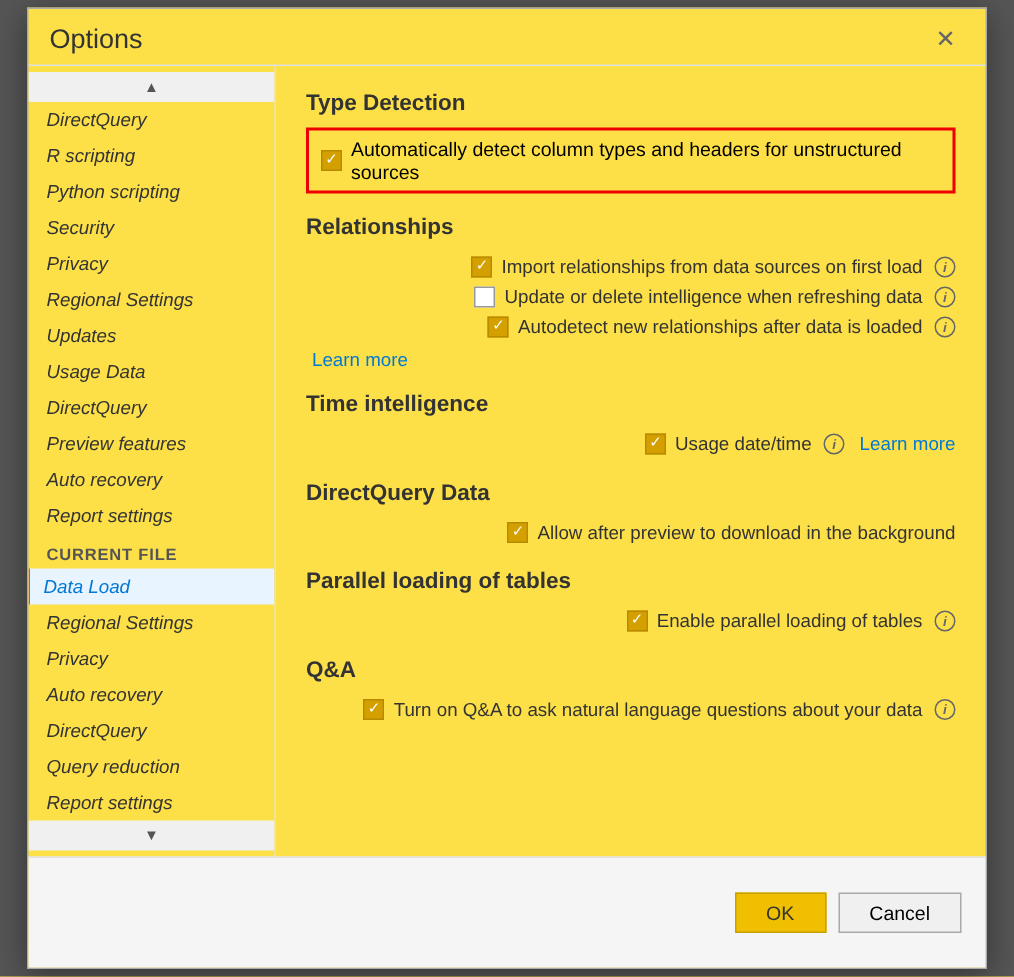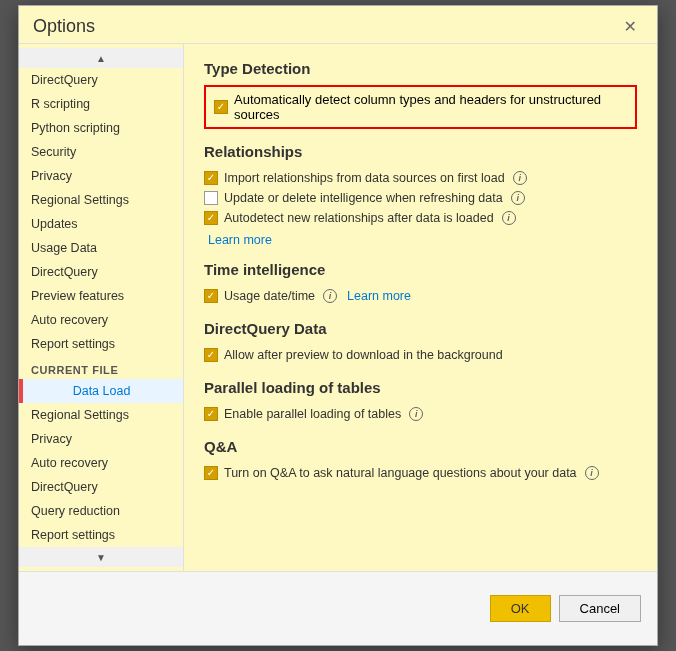--- a/index.html
+++ b/index.html
@@ -6,21 +6,21 @@
     body {
       background: #555;
       display: flex;
       align-items: center;
       justify-content: center;
       min-height: 100vh;
       font-family: 'Segoe UI', Arial, sans-serif;
       font-size: 13px;
     }
     .dialog {
-      background: #fef9c3;
+      background: #fde047;
       width: 640px;
       min-height: 610px;
       border: 1px solid #aaa;
       box-shadow: 0 4px 20px rgba(0,0,0,0.4);
       display: flex;
       flex-direction: column;
       position: relative;
     }
     .dialog-title-bar {
       display: flex;
@@ -72,27 +72,27 @@
     .sidebar-items {
       flex: 1;
       overflow: hidden;
     }
     .sidebar-item {
       padding: 5px 12px;
       cursor: pointer;
       color: #333;
       font-size: 12.5px;
       white-space: nowrap;
+      font-style: italic;
     }
     .sidebar-item.active {
       background: #e8f4ff;
       color: #0078d4;
-      border-left: 4px solid #ef4444;
+      border-left: 1px solid #ef4444;
       padding-left: 9px;
-      text-align: center;
     }
     .sidebar-section-label {
       padding: 8px 12px 3px 12px;
       font-size: 11px;
       font-weight: 700;
       color: #555;
       letter-spacing: 0.05em;
     }
     .main-content {
       flex: 1;
@@ -115,20 +115,21 @@
       align-items: center;
       gap: 6px;
     }
     .checkbox-row {
       display: flex;
       align-items: center;
       gap: 6px;
       padding: 3px 0;
       font-size: 12.5px;
       color: #333;
+      justify-content: flex-end;
     }
     .cb {
       width: 14px;
       height: 14px;
       border: 1px solid #999;
       background: #fff;
       display: inline-flex;
       align-items: center;
       justify-content: center;
       flex-shrink: 0;

